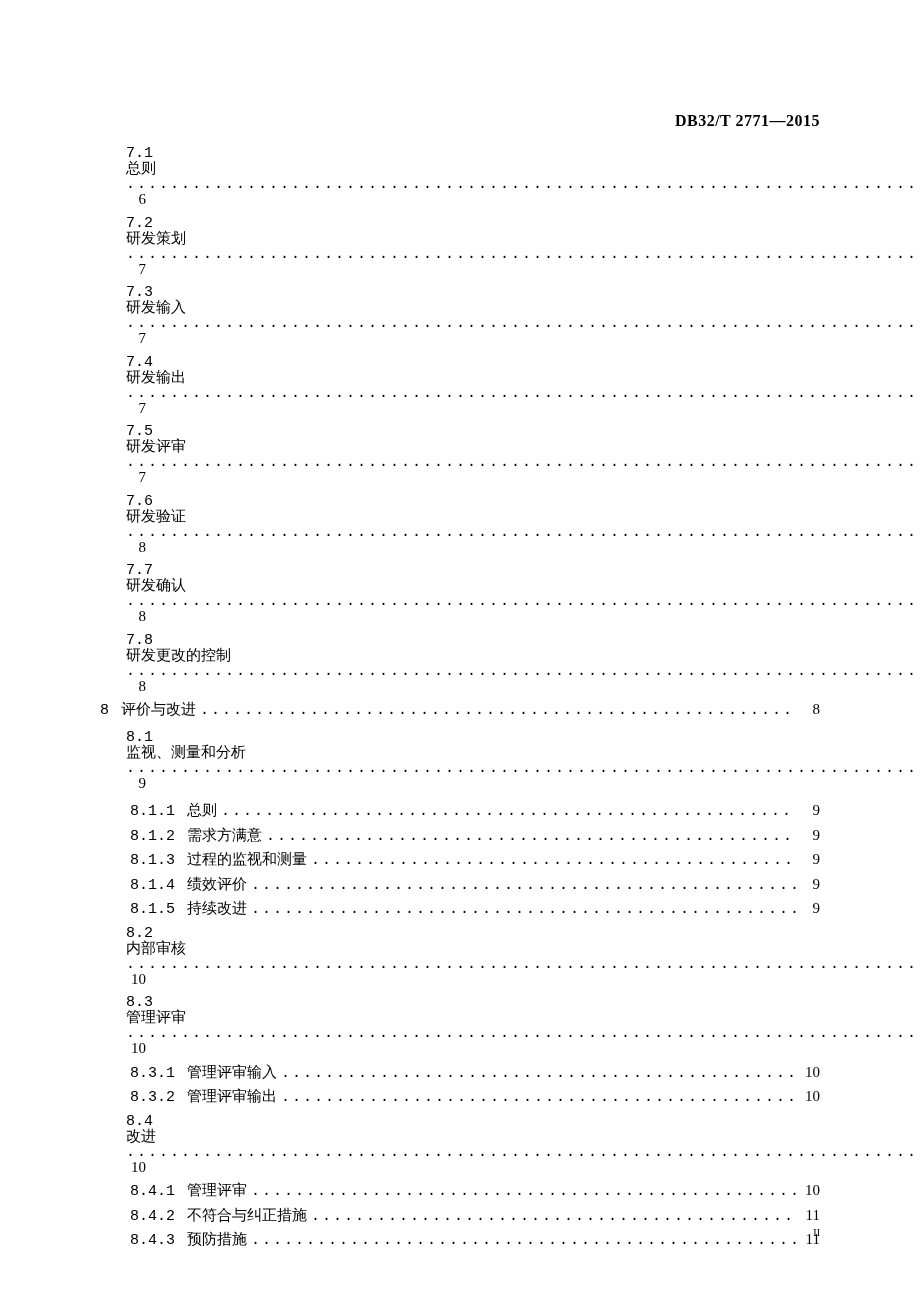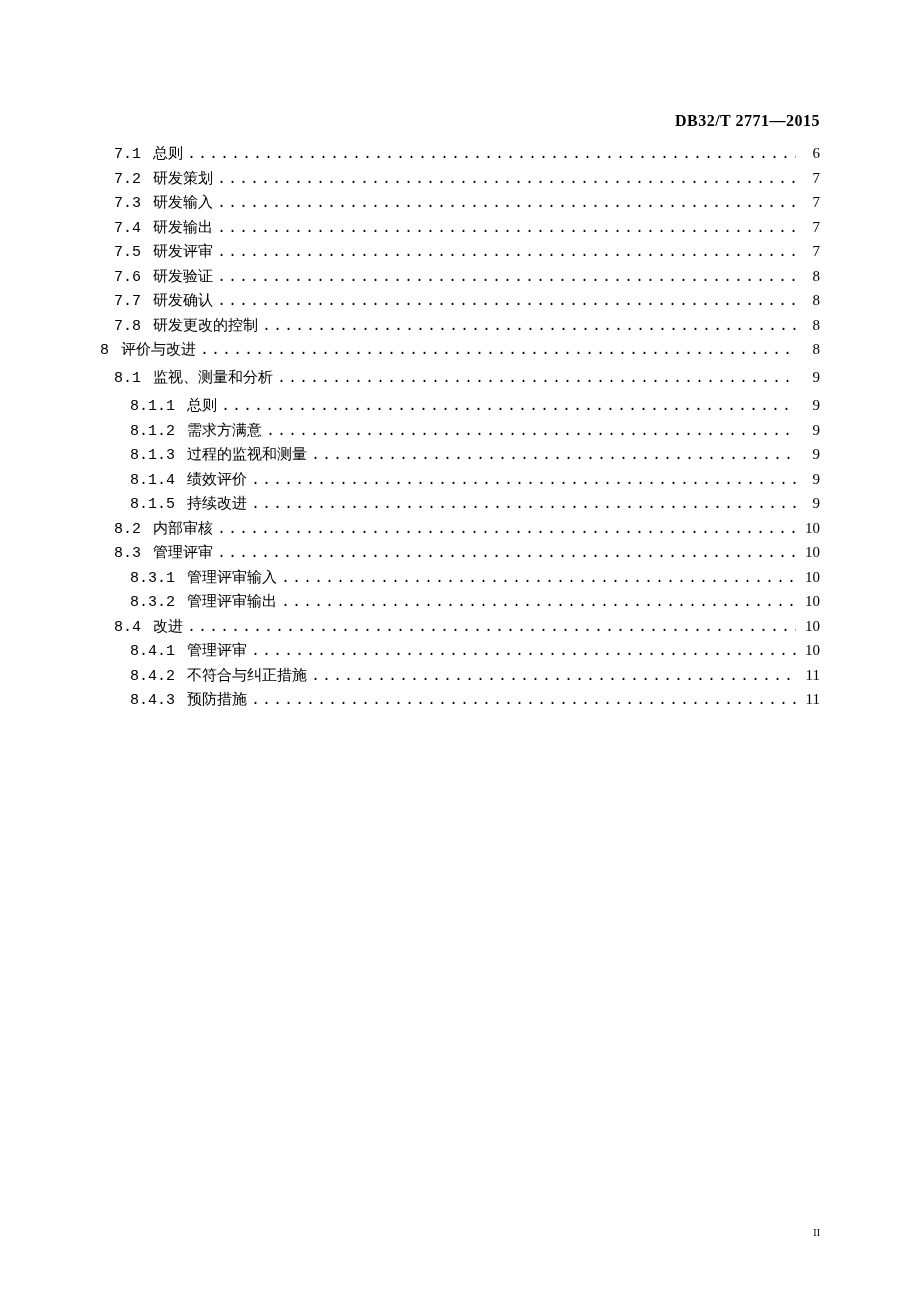--- a/index.html
+++ b/index.html
@@ -57,21 +57,21 @@
     .toc-leader::after {
       content: "...................................................................................................................................";
       font-family: "Courier New", monospace;
     }
     .toc-page {
       text-align: right;
       min-width: 20px;
       font-family: inherit;
     }
     .level-0 { padding-left: 0px; }
-    .level-1 { padding-left: 14px; }
+    .level-1 { padding-left: 14px; flex-direction: column; }
     .level-2 { padding-left: 30px; }
     .footer-page {
       position: absolute;
       bottom: 64px;
       right: 100px;
       font-size: 10px;
       font-family: "Times New Roman", serif;
     }
   </style>
 </head>

